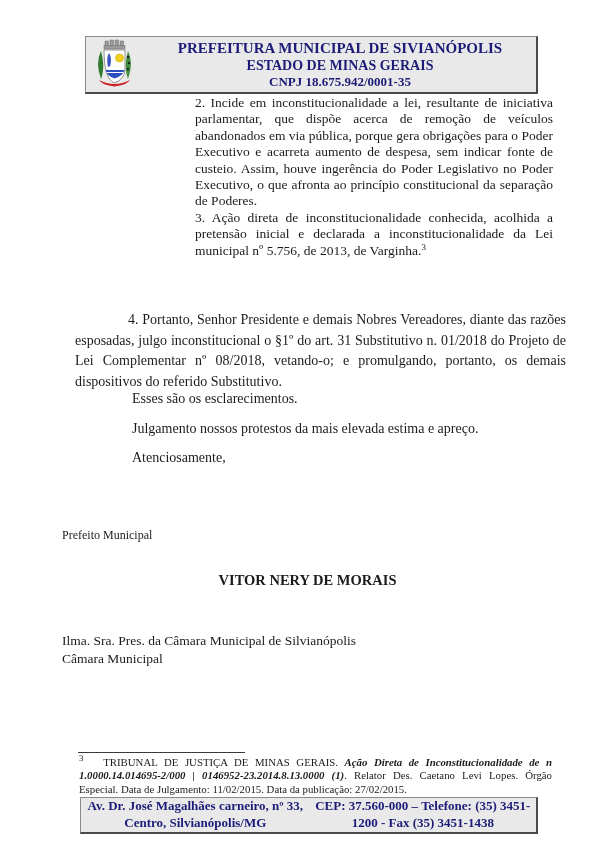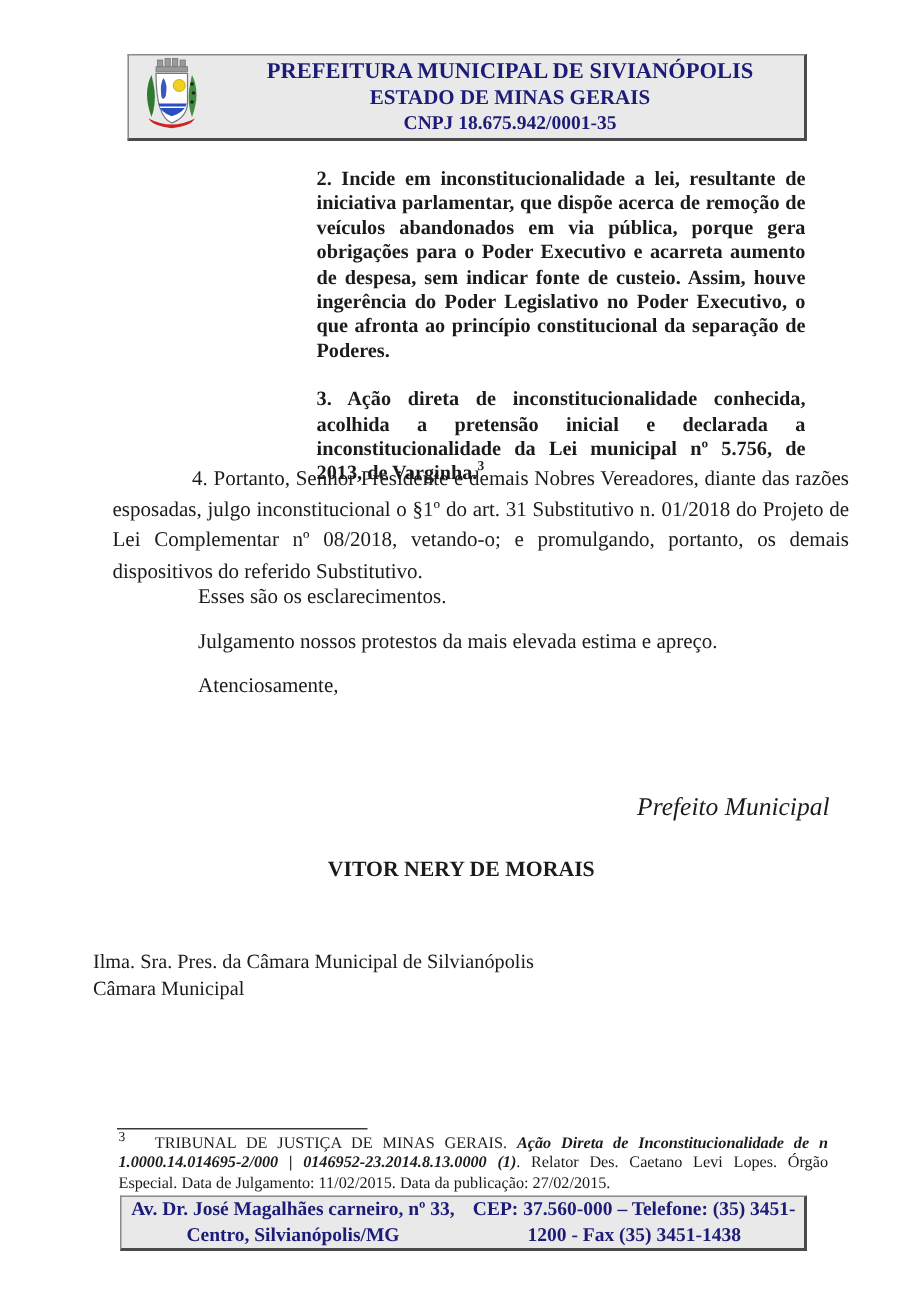--- a/index.html
+++ b/index.html
@@ -17,37 +17,37 @@
   .logo-wrap{width:58px;display:flex;justify-content:center;align-items:center;}
   .header-text{flex:1;text-align:center;color:#1c1c78;font-weight:bold;line-height:1.22;}
   .header-title{font-size:15px;}
   .header-subtitle{font-size:14px;}
   .header-cnpj{font-size:13px;}
   
   .quote-block{
     position:absolute;left:195px;top:95px;width:358px;
     font-size:13.5px;line-height:16.4px;text-align:justify;
   }
-  .quote-block p{margin:16px;font-weight:bold;}
+  .quote-block p{margin:0;}
   sup{font-size:9px;line-height:0;}
   .paragraph-4{
     position:absolute;left:62px;top:297px;width:491px;
     font-size:14px;line-height:20.5px;text-align:justify;text-indent:53px;margin:13px;
   }
   .closing-line{position:absolute;left:132px;font-size:14px;line-height:18px;}
   .closing-1{top:390px;}
   .closing-2{top:420px;}
   .closing-3{top:449px;}
   
   .signature-name{
     position:absolute;left:62px;top:524px;width:491px;text-align:center;
     font-size:14.5px;font-weight:bold;margin-top:48px;
   }
   .signature-title{
-    position:absolute;left:62px;top:528px;width:491px;text-align:right;font-size:17px;font-style:italic;
+    position:absolute;left:62px;top:528px;width:491px;text-align:left;font-size:12px;
   }
   
   .addressee{position:absolute;left:62px;top:632px;font-size:13.5px;line-height:17.5px;}
   
   .footnote-rule{position:absolute;left:78px;top:752px;width:167px;height:0;border-top:1px solid #3a3a3a;}
   .footnote{
     position:absolute;left:79px;top:756px;width:473px;
     font-size:10.8px;line-height:13.3px;text-align:justify;margin:0;
   }
   .footnote .citation{font-weight:bold;font-style:italic;}

